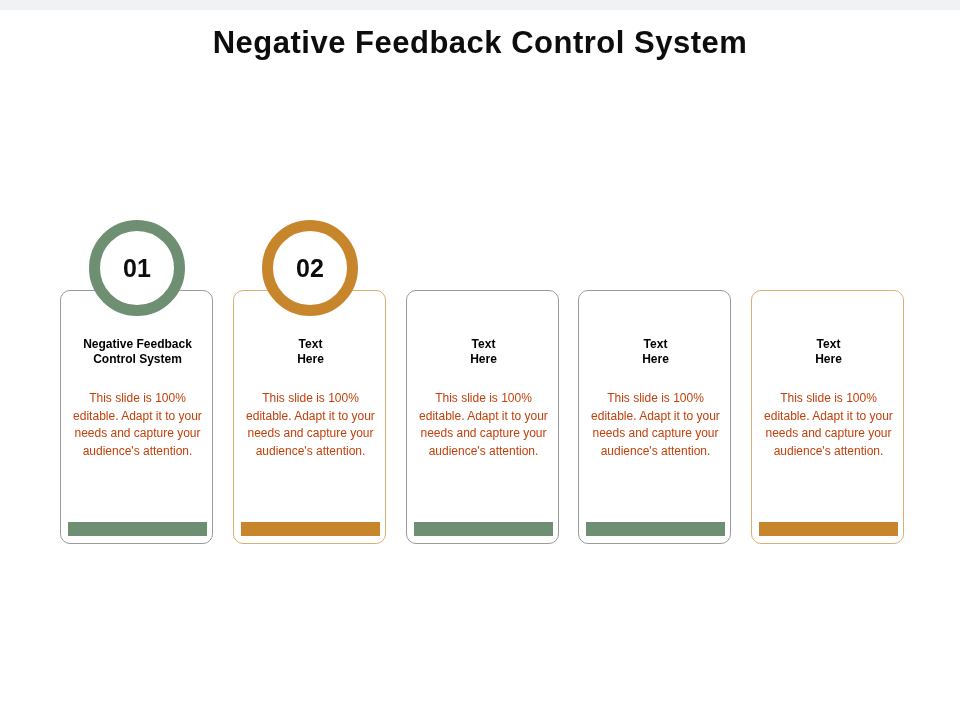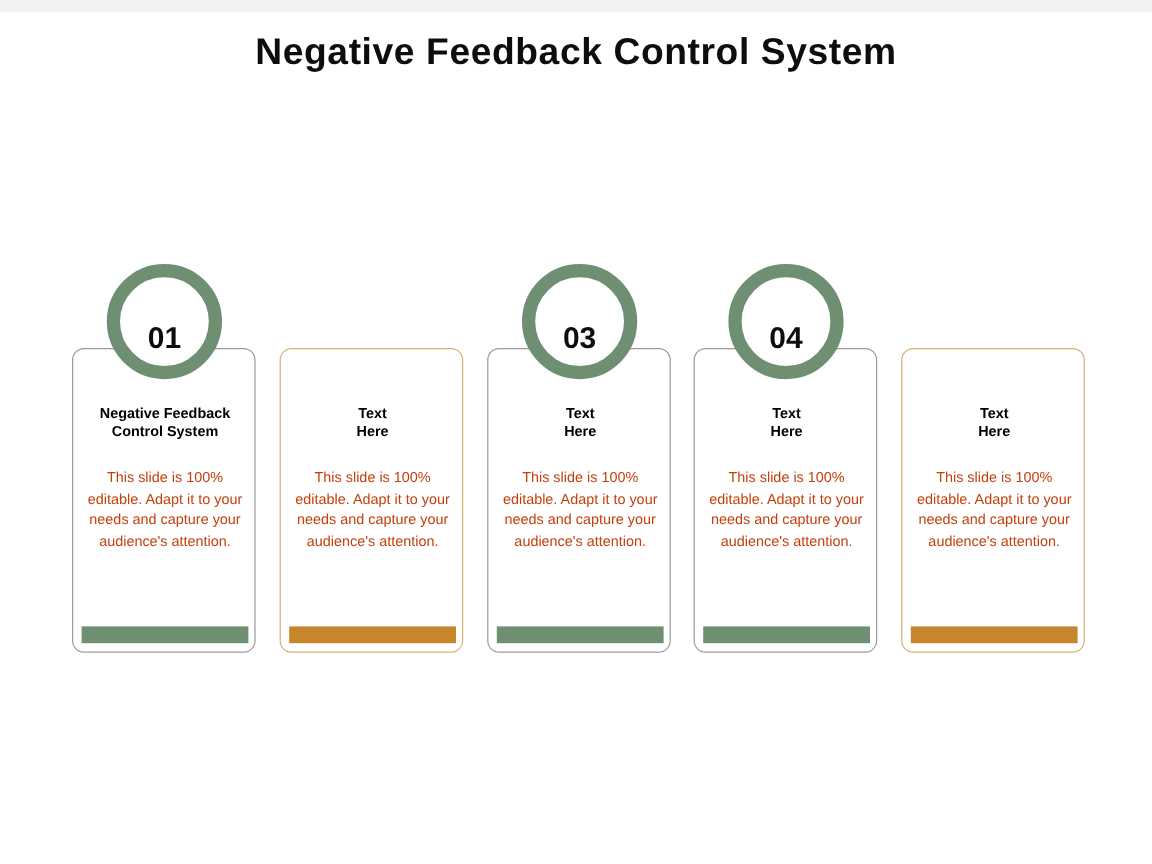--- a/index.html
+++ b/index.html
@@ -113,21 +113,21 @@
     width: 96px;
     height: 96px;
     box-sizing: border-box;
     border-radius: 50%;
     border: 11px solid #6f8f72;
     background: #ffffff;
     z-index: 5;
   }
   .circle-number {
     position: absolute;
-    top: 14px;
+    top: 0;
     left: 0;
     width: 74px;
     height: 74px;
     line-height: 74px;
     text-align: center;
     font-size: 25px;
     font-weight: bold;
     color: #0d0d0d;
     font-family: "Liberation Sans", sans-serif;
   }
@@ -153,41 +153,38 @@
         <div class="circle-number">01</div>
       </div>
     </div>
 
     <div class="card-wrap c1">
       <div class="card-body tan">
         <div class="card-heading">Text<br>Here</div>
         <div class="card-text">This slide is 100% editable. Adapt it to your needs and capture your audience's attention.</div>
         <div class="card-footer-bar" style="background: rgb(200, 134, 44);"></div>
       </div>
+      <div class="circle" style="border-color: rgb(200, 134, 44);">
+        <div class="circle-number">02</div>
+      </div>
     </div>
 
     <div class="card-wrap c2">
       <div class="card-body">
         <div class="card-heading">Text<br>Here</div>
         <div class="card-text">This slide is 100% editable. Adapt it to your needs and capture your audience's attention.</div>
         <div class="card-footer-bar" style="background: rgb(111, 143, 114);"></div>
       </div>
-      <div class="circle" style="border-color: rgb(111, 143, 114);">
-        <div class="circle-number">03</div>
-      </div>
     </div>
 
     <div class="card-wrap c3">
       <div class="card-body">
         <div class="card-heading">Text<br>Here</div>
         <div class="card-text">This slide is 100% editable. Adapt it to your needs and capture your audience's attention.</div>
         <div class="card-footer-bar" style="background: rgb(111, 143, 114);"></div>
-      </div>
-      <div class="circle" style="border-color: rgb(111, 143, 114);">
-        <div class="circle-number">04</div>
       </div>
     </div>
 
     <div class="card-wrap c4">
       <div class="card-body tan">
         <div class="card-heading">Text<br>Here</div>
         <div class="card-text">This slide is 100% editable. Adapt it to your needs and capture your audience's attention.</div>
         <div class="card-footer-bar" style="background: rgb(200, 134, 44);"></div>
       </div>
     </div>

